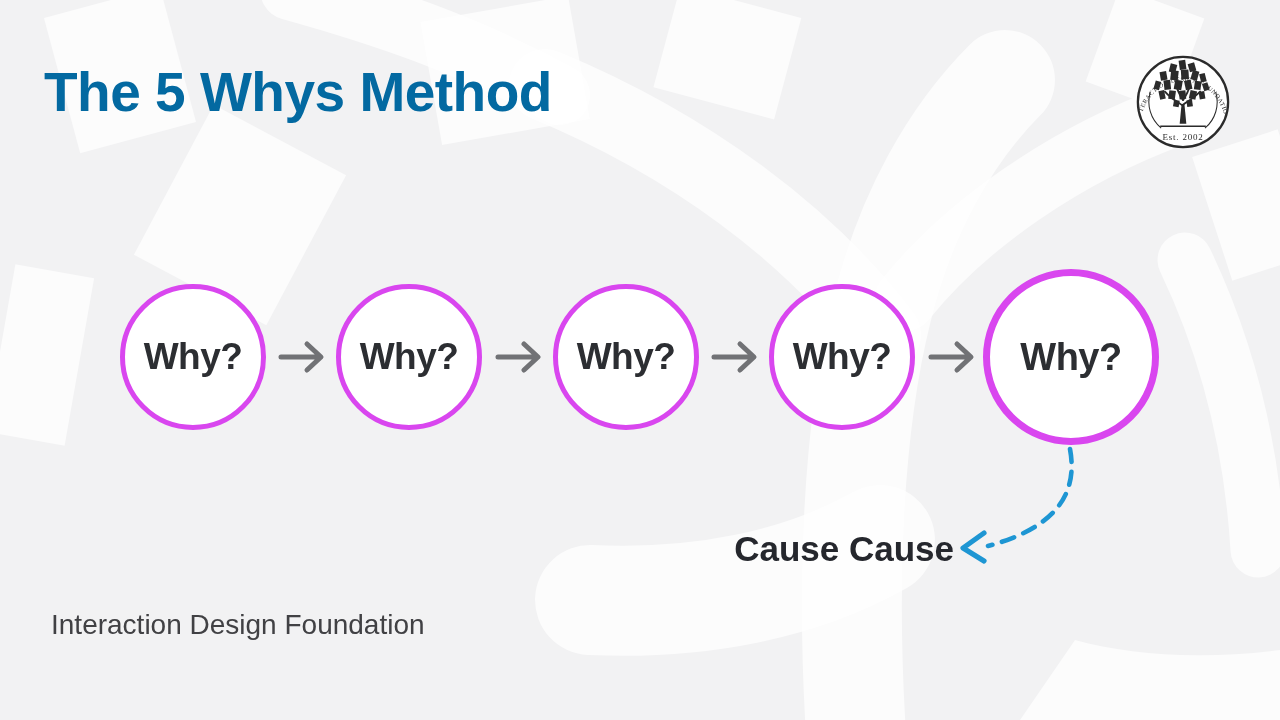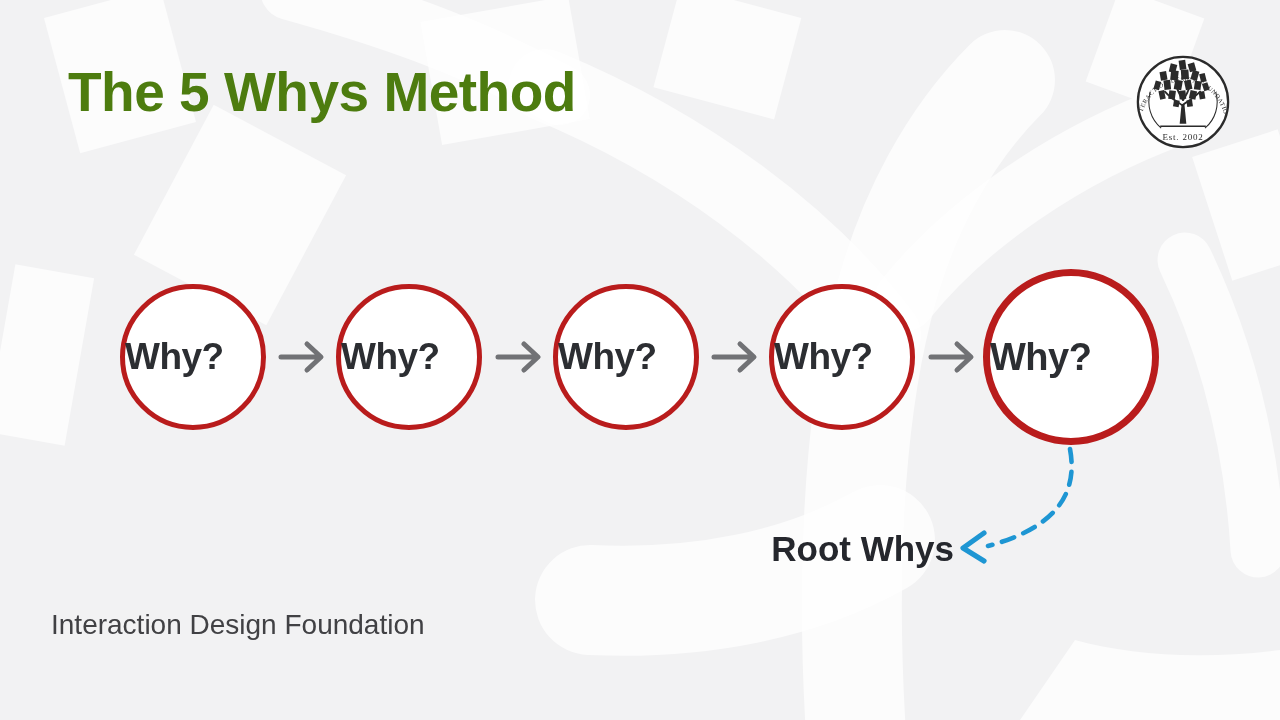--- a/index.html
+++ b/index.html
@@ -4,37 +4,37 @@
 <style>
   html,body { margin:0; padding:0; background:#e4e4e6; }
   .slide {
     position:relative; width:1280px; height:720px; margin:0 auto;
     background:#f2f2f3; overflow:hidden;
     font-family:"Liberation Sans", sans-serif; color:#2c2e32;
   }
   .watermark { position:absolute; left:0; top:0; width:1280px; height:720px; }
 
   .title {
-    position:absolute; left:68px; top:62px; margin:0;
-    font-size:55px; font-weight:700; color:#4d7c0f; letter-spacing:-0.5px;
+    position:absolute; left:44px; top:62px; margin:0;
+    font-size:55px; font-weight:700; color:#0369a1; letter-spacing:-0.5px;
     line-height:1.1; white-space:nowrap;
   }
 
   .logo { position:absolute; left:1126px; top:45px; width:114px; height:114px; }
   .logo .ring { stroke:#2b2b2b; stroke-width:2.4; fill:#ffffff; }
   .logo .thin { stroke:#2b2b2b; stroke-width:1.1; fill:none; }
   .logo .ring-text { font-family:"Liberation Serif", serif; font-size:6.6px; letter-spacing:0.55px; fill:#2b2b2b; }
   .logo .est { font-family:"Liberation Serif", serif; font-size:9.5px; letter-spacing:0.8px; fill:#2b2b2b; }
   .logo .treeink { fill:#2b2b2b; }
   .logo .treestroke { stroke:#2b2b2b; stroke-width:2; fill:none; stroke-linecap:round; }
 
   .why {
     position:absolute; box-sizing:border-box; background:#ffffff;
-    border:5px solid #b91c1c; border-radius:50%;
-    display:flex; align-items:center; 
+    border:5px solid #d946ef; border-radius:50%;
+    display:flex; align-items:center; justify-content:center;
     font-weight:700; font-size:37px; color:#2c2e32; letter-spacing:-0.5px;
   }
   .why.c1 { left:120px; top:284px; width:146px; height:146px; }
   .why.c2 { left:336px; top:284px; width:146px; height:146px; }
   .why.c3 { left:553px; top:284px; width:146px; height:146px; }
   .why.c4 { left:769px; top:284px; width:146px; height:146px; }
   .why.c5 { left:983px; top:269px; width:176px; height:176px; border-width:7px; font-size:38px; }
 
   .connectors { position:absolute; left:0; top:0; width:1280px; height:720px; pointer-events:none; }
   .gray-arrow { stroke:#717275; stroke-width:5; fill:none; stroke-linecap:round; stroke-linejoin:round; }
@@ -135,19 +135,19 @@
 
   <svg class="connectors" viewBox="0 0 1280 720" aria-hidden="true">
     <path class="gray-arrow" d="M281 357 L320 357 M307 344 L321 357 L307 370"></path>
     <path class="gray-arrow" d="M498 357 L537 357 M524 344 L538 357 L524 370"></path>
     <path class="gray-arrow" d="M714 357 L753 357 M740 344 L754 357 L740 370"></path>
     <path class="gray-arrow" d="M931 357 L970 357 M957 344 L971 357 L957 370"></path>
     <path class="blue-curve" d="M1070 449 C 1078 492 1058 527 988 546"></path>
     <path class="blue-head" d="M984 533 L963 548 L984 561"></path>
   </svg>
 
-  <div class="root-cause">Root Whys</div>
+  <div class="root-cause">Cause Cause</div>
 
   <div class="footer">
     <div class="org">Interaction Design Foundation</div>
   </div>
 
 </div>
 
 </body></html>

